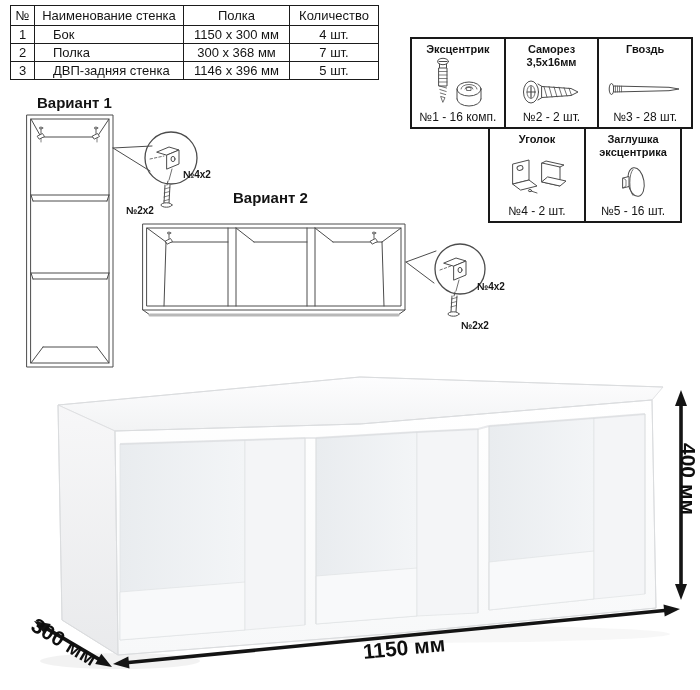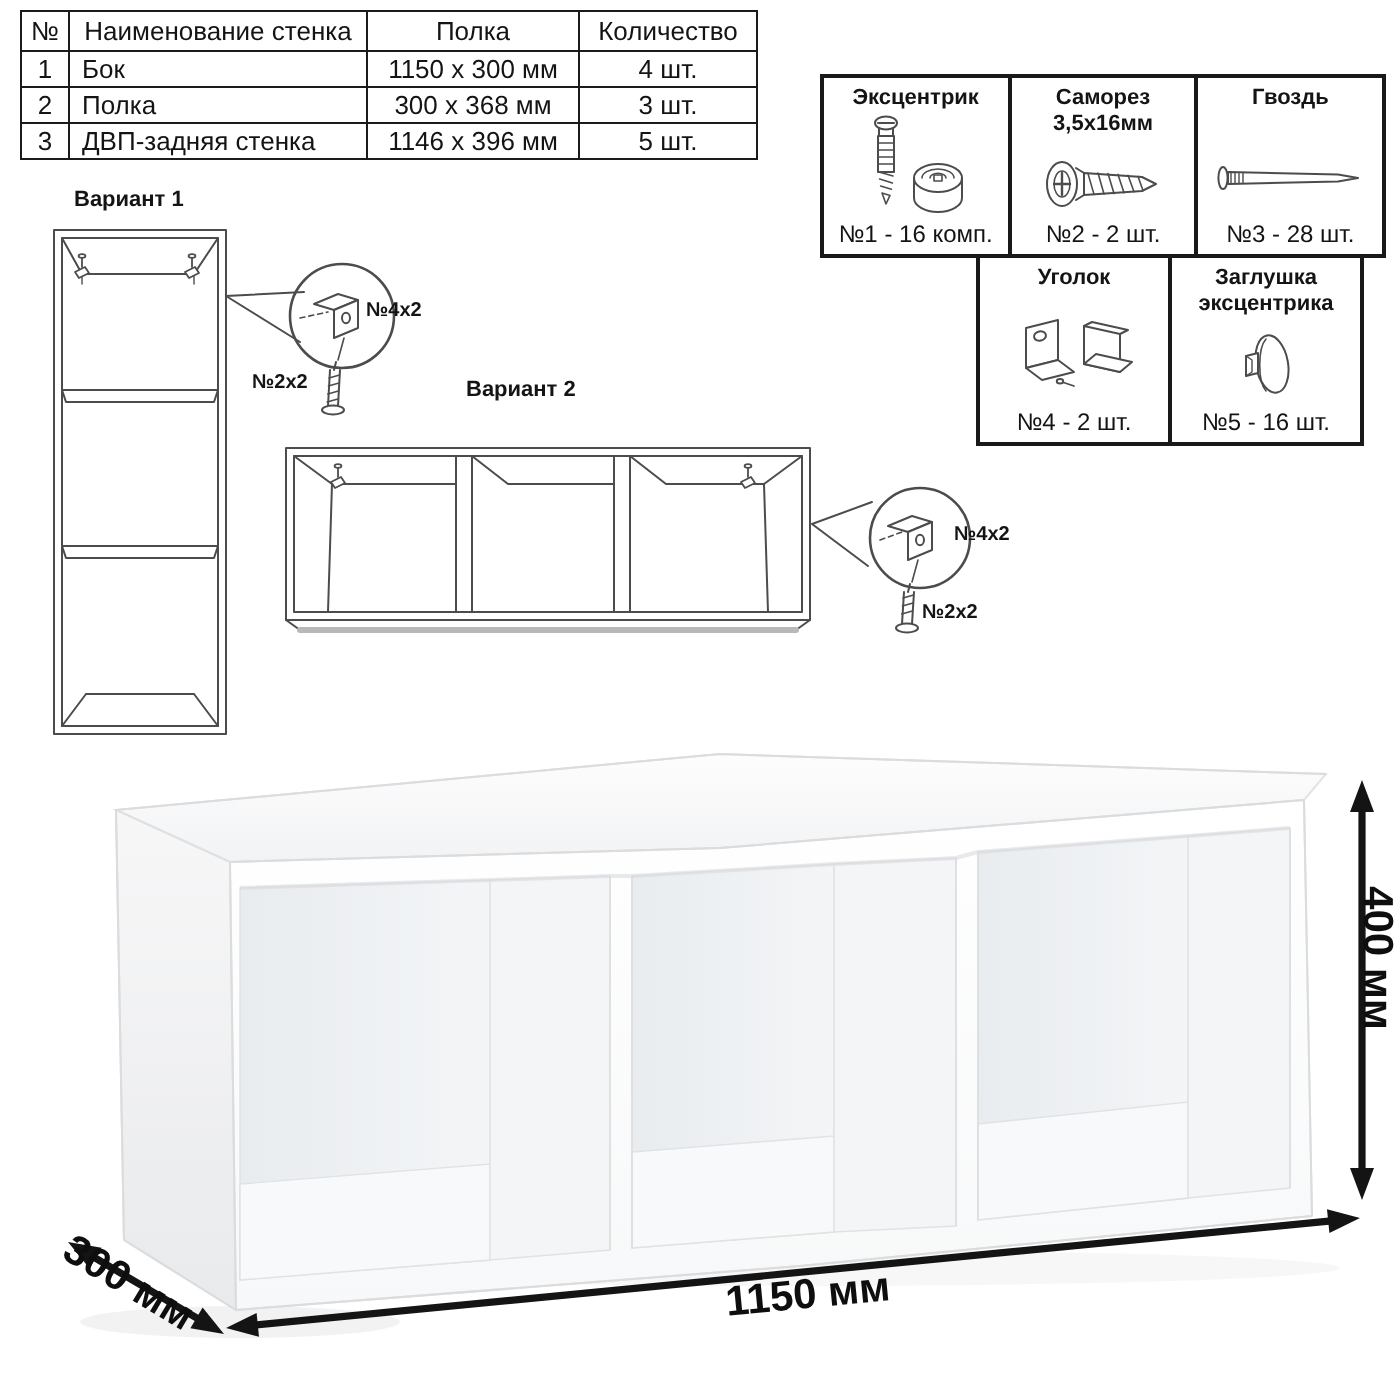--- a/index.html
+++ b/index.html
@@ -5,41 +5,41 @@
   html,body{margin:0;padding:0;background:#fff;}
   *{box-sizing:border-box;}
   .page{position:relative;width:700px;height:690px;background:#ffffff;overflow:hidden;
         font-family:"Liberation Sans",sans-serif;color:#141414;}
 
   
   .parts-table{position:absolute;left:10px;top:5px;width:368px;border-collapse:collapse;table-layout:fixed;}
   .parts-table th,.parts-table td{border:1.5px solid #1b1b1b;font-size:13px;font-weight:400;
         padding:0 2px;text-align:center;line-height:1.05;height:18px;white-space:nowrap;overflow:hidden;}
   .parts-table th{height:20px;}
-  .parts-table .cell-name{text-align:left;padding-left:6px;}
+  .parts-table .cell-name{text-align:left;padding-left:18px;}
 
   
   .hw-row{position:absolute;display:flex;}
   .hw-top{left:410px;top:37px;width:283px;height:92px;}
   .hw-bottom{left:458px;top:127px;width:194px;height:96px;margin-left:30px;}
   .hw-cell{flex:1;border:2px solid #191919;margin-left:-2px;background:#fff;position:relative;text-align:center;}
   .hw-cell:first-child{margin-left:0;}
   .hw-title{font-weight:700;font-size:11px;line-height:12.5px;padding-top:4px;}
   .hw-count{position:absolute;bottom:3px;left:0;width:100%;font-weight:400;font-size:12px;}
   .hw-icon{position:absolute;left:50%;transform:translateX(-50%);}
 
   
   .drawings{position:absolute;left:0;top:85px;width:700px;height:300px;}
   .render3d{position:absolute;left:0;top:370px;width:700px;height:320px;}
 
-  .v-title{position:absolute;font-weight:700;font-size:11px;}
+  .v-title{position:absolute;font-weight:700;font-size:15px;}
   .v1-title{left:37px;top:94px;}
   .v2-title{left:233px;top:189px;}
 
-  .callout-lbl{position:absolute;font-weight:700;font-size:10px;white-space:nowrap;}
+  .callout-lbl{position:absolute;font-weight:700;font-size:10px;white-space:nowrap;margin-top:19px;}
   .v1-bracket-lbl{left:183px;top:150px;}
   .v1-screw-lbl{left:126px;top:186px;}
   .v2-bracket-lbl{left:477px;top:262px;}
   .v2-screw-lbl{left:461px;top:301px;}
 
   .dim{position:absolute;font-weight:700;font-size:21px;color:#0e0e0e;width:110px;text-align:center;white-space:nowrap;}
   .dim-w{left:349px;top:636px;transform:rotate(-5.5deg);}
   .dim-h{left:633px;top:467px;transform:rotate(90deg);}
   .dim-d{left:9px;top:630px;transform:rotate(31deg);}
 </style>
@@ -67,21 +67,21 @@
       <tr>
         <td>1</td>
         <td class="cell-name">Бок</td>
         <td>1150 x 300 мм</td>
         <td>4 шт.</td>
       </tr>
       <tr>
         <td>2</td>
         <td class="cell-name">Полка</td>
         <td>300 x 368 мм</td>
-        <td>3 шт.</td>
+        <td>7 шт.</td>
       </tr>
       <tr>
         <td>3</td>
         <td class="cell-name">ДВП-задняя стенка</td>
         <td>1146 x 396 мм</td>
         <td>5 шт.</td>
       </tr>
     </tbody>
   </table>
 

